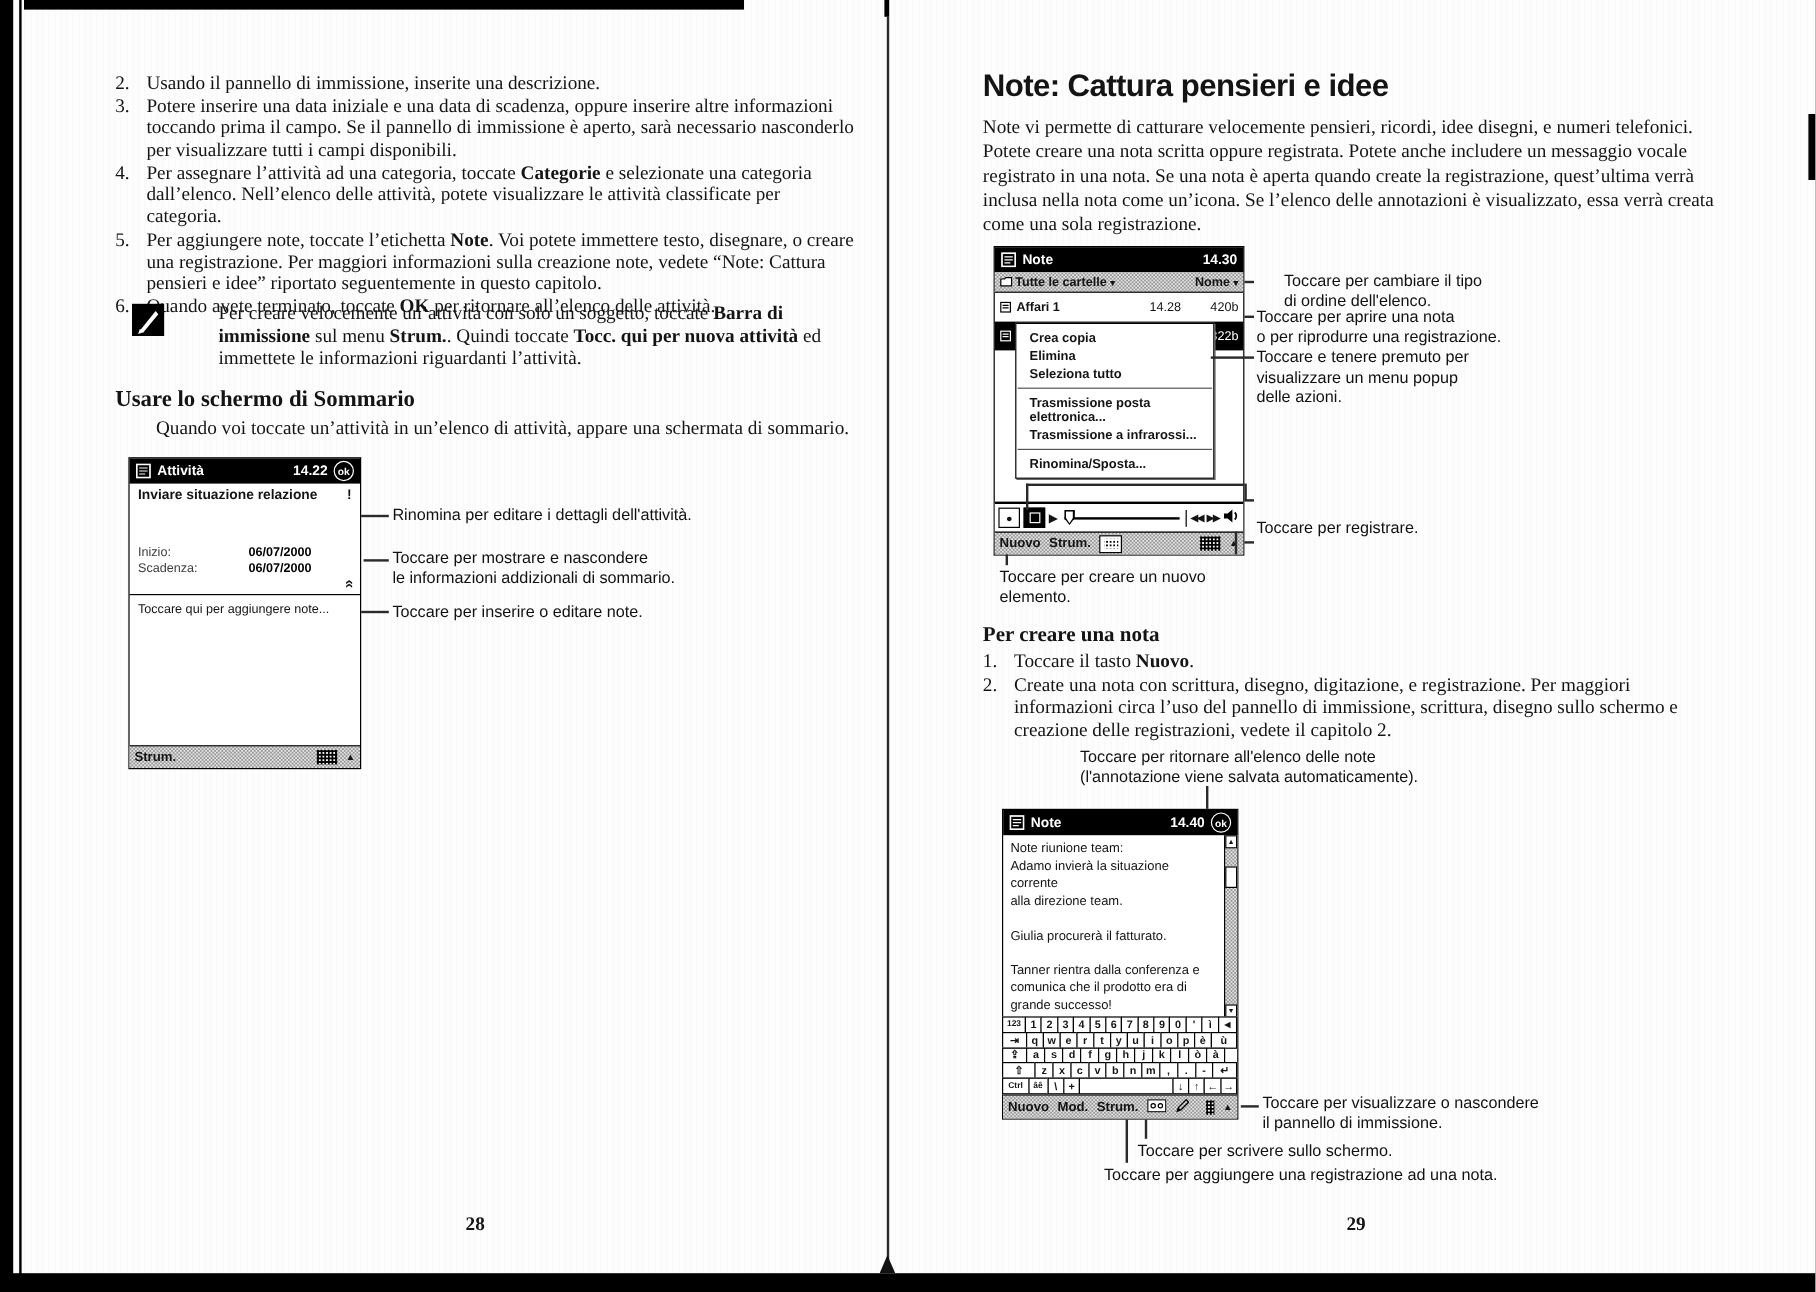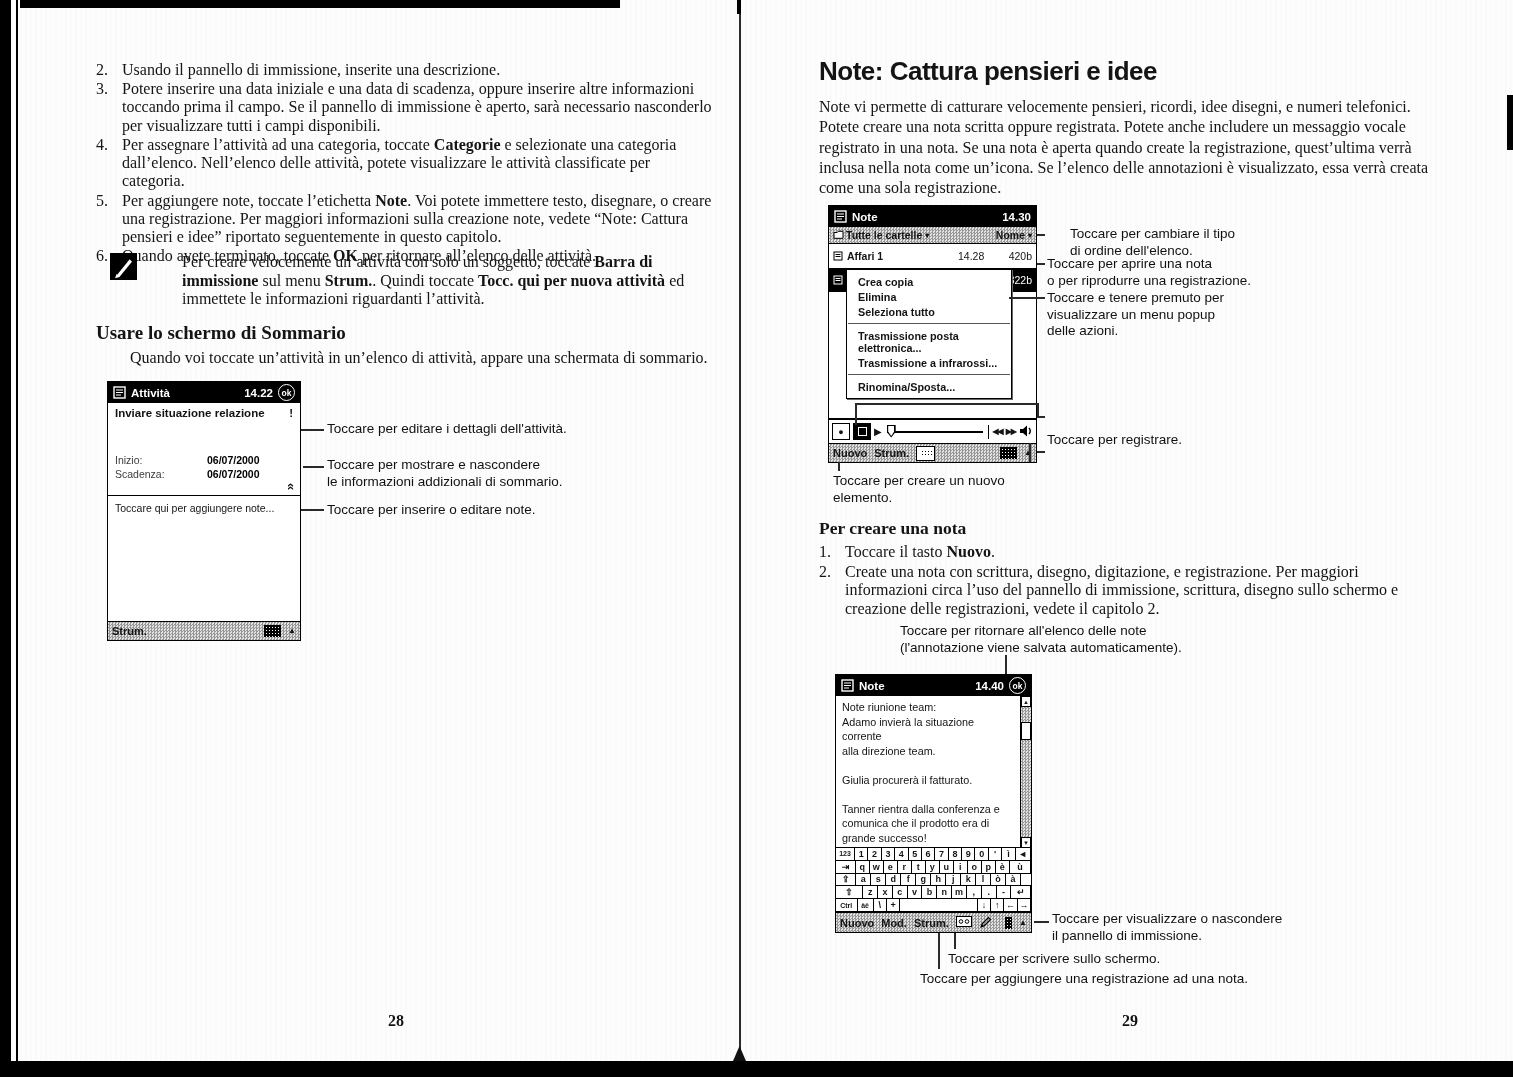--- a/index.html
+++ b/index.html
@@ -170,21 +170,21 @@
       <span>Strum.</span>
       <span class="grow" style="flex:1;"></span>
       <span class="kbicon-dark"></span>
       <span class="toggle-arrow">▲</span>
     </div>
   </div>
 
   <div class="hline" style="left:301px;top:429px;width:23px;"></div>
   <div class="hline" style="left:303px;top:466px;width:21px;"></div>
   <div class="hline" style="left:301px;top:509px;width:23px;"></div>
-  <div class="callout" style="left:327px;top:421px;width:260px;">Toccare per editare i dettagli dell'attività.</div>
+  <div class="callout" style="left:327px;top:421px;width:260px;">Rinomina per editare i dettagli dell'attività.</div>
   <div class="callout" style="left:327px;top:457px;width:270px;">Toccare per mostrare e nascondere
 le informazioni addizionali di sommario.</div>
   <div class="callout" style="left:327px;top:502px;width:260px;">Toccare per inserire o editare note.</div>
 
   <div class="pagenum" style="left:388px;top:1012px;">28</div>
 
   <div class="h1" style="left:819px;top:56px;">Note:  Cattura pensieri e idee</div>
   <div class="para" style="left:819px;top:97px;width:624px;line-height:1.27;">Note vi permette di catturare velocemente pensieri, ricordi, idee disegni, e numeri telefonici. Potete creare una nota scritta oppure registrata. Potete anche includere un messaggio vocale registrato in una nota. Se una nota è aperta quando create la registrazione, quest’ultima verrà inclusa nella nota come un’icona. Se l’elenco delle annotazioni è visualizzato, essa verrà creata come una sola registrazione.</div>
 
   <div class="shot" style="left:828px;top:205px;width:209px;height:258px;">

